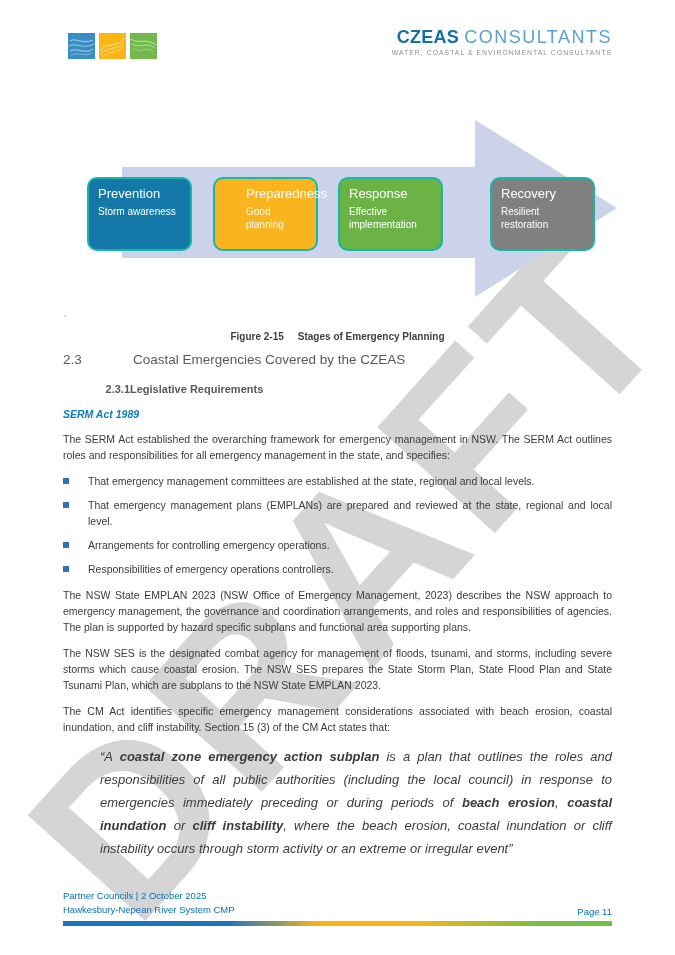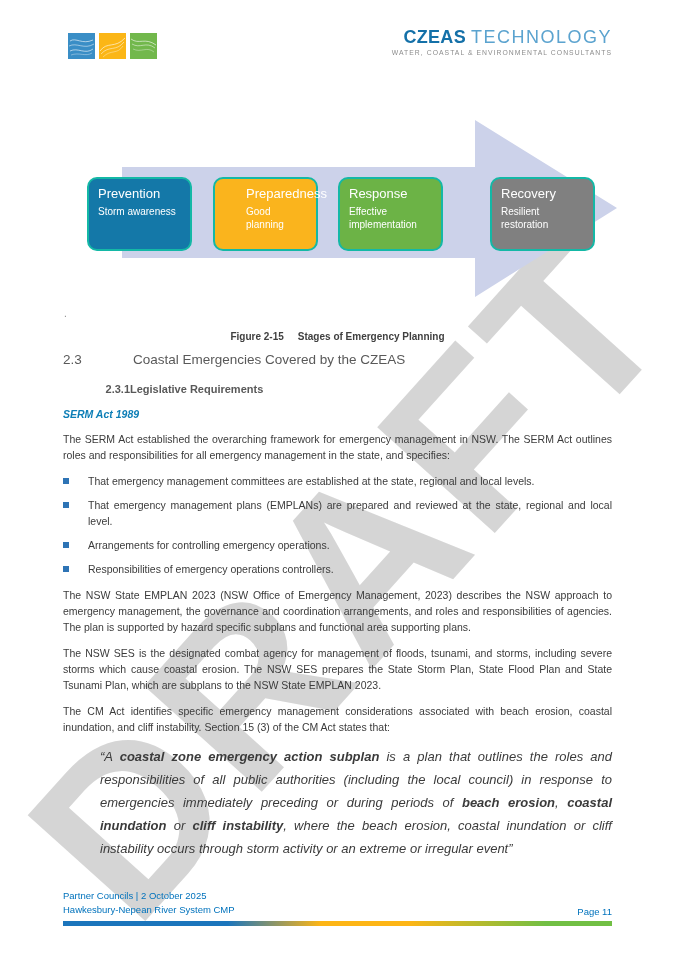--- a/index.html
+++ b/index.html
@@ -98,21 +98,21 @@
     <svg width="27" height="26" viewBox="0 0 27 26">
       <rect x="0" y="0" width="27" height="26" style="fill: rgb(114, 184, 76);"></rect>
       <path d="M1,6 C9,12 15,4 26,12" stroke="#fff" stroke-width="0.7" fill="none" opacity="0.85"></path>
       <path d="M2,11 C10,16 16,8 25,15" stroke="#fff" stroke-width="0.7" fill="none" opacity="0.7"></path>
       <path d="M3,16 C11,20 17,13 24,19" stroke="#fff" stroke-width="0.6" fill="none" opacity="0.6"></path>
     </svg>
   </div>
 
   <div class="brand">
     <div class="brand-line">
-      <span class="brand-bold">CZEAS</span><span> </span><span class="brand-light">TECHNOLOGY</span>
+      <span class="brand-bold">CZEAS</span><span> </span><span class="brand-light">CONSULTANTS</span>
     </div>
     <div class="tagline">WATER, COASTAL &amp; ENVIRONMENTAL CONSULTANTS</div>
   </div>
 
   <div class="figure">
     <svg class="arrow" width="675" height="195" viewBox="0 0 675 195">
       <polygon points="122,52 475,52 475,5 617,93 475,182 475,143 122,143" style="fill: rgb(204, 210, 234);"></polygon>
     </svg>
     <div class="stage stage-0" style="background-color: rgb(20, 120, 168);">
       <div class="stage-title">Prevention</div>

